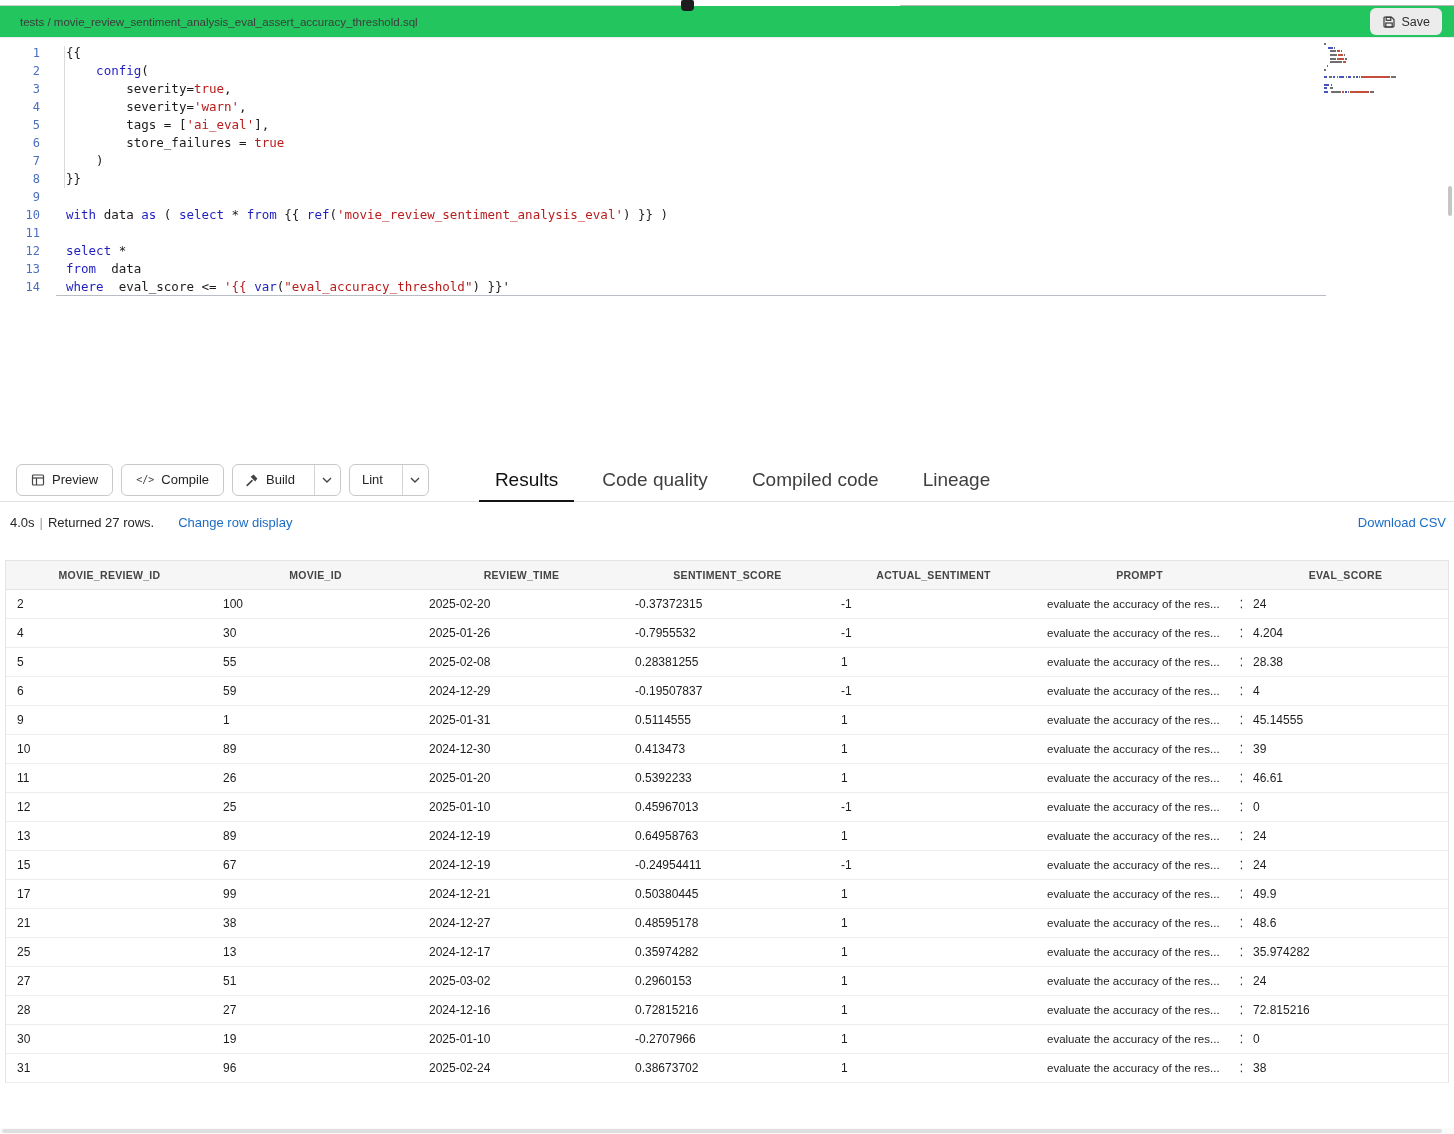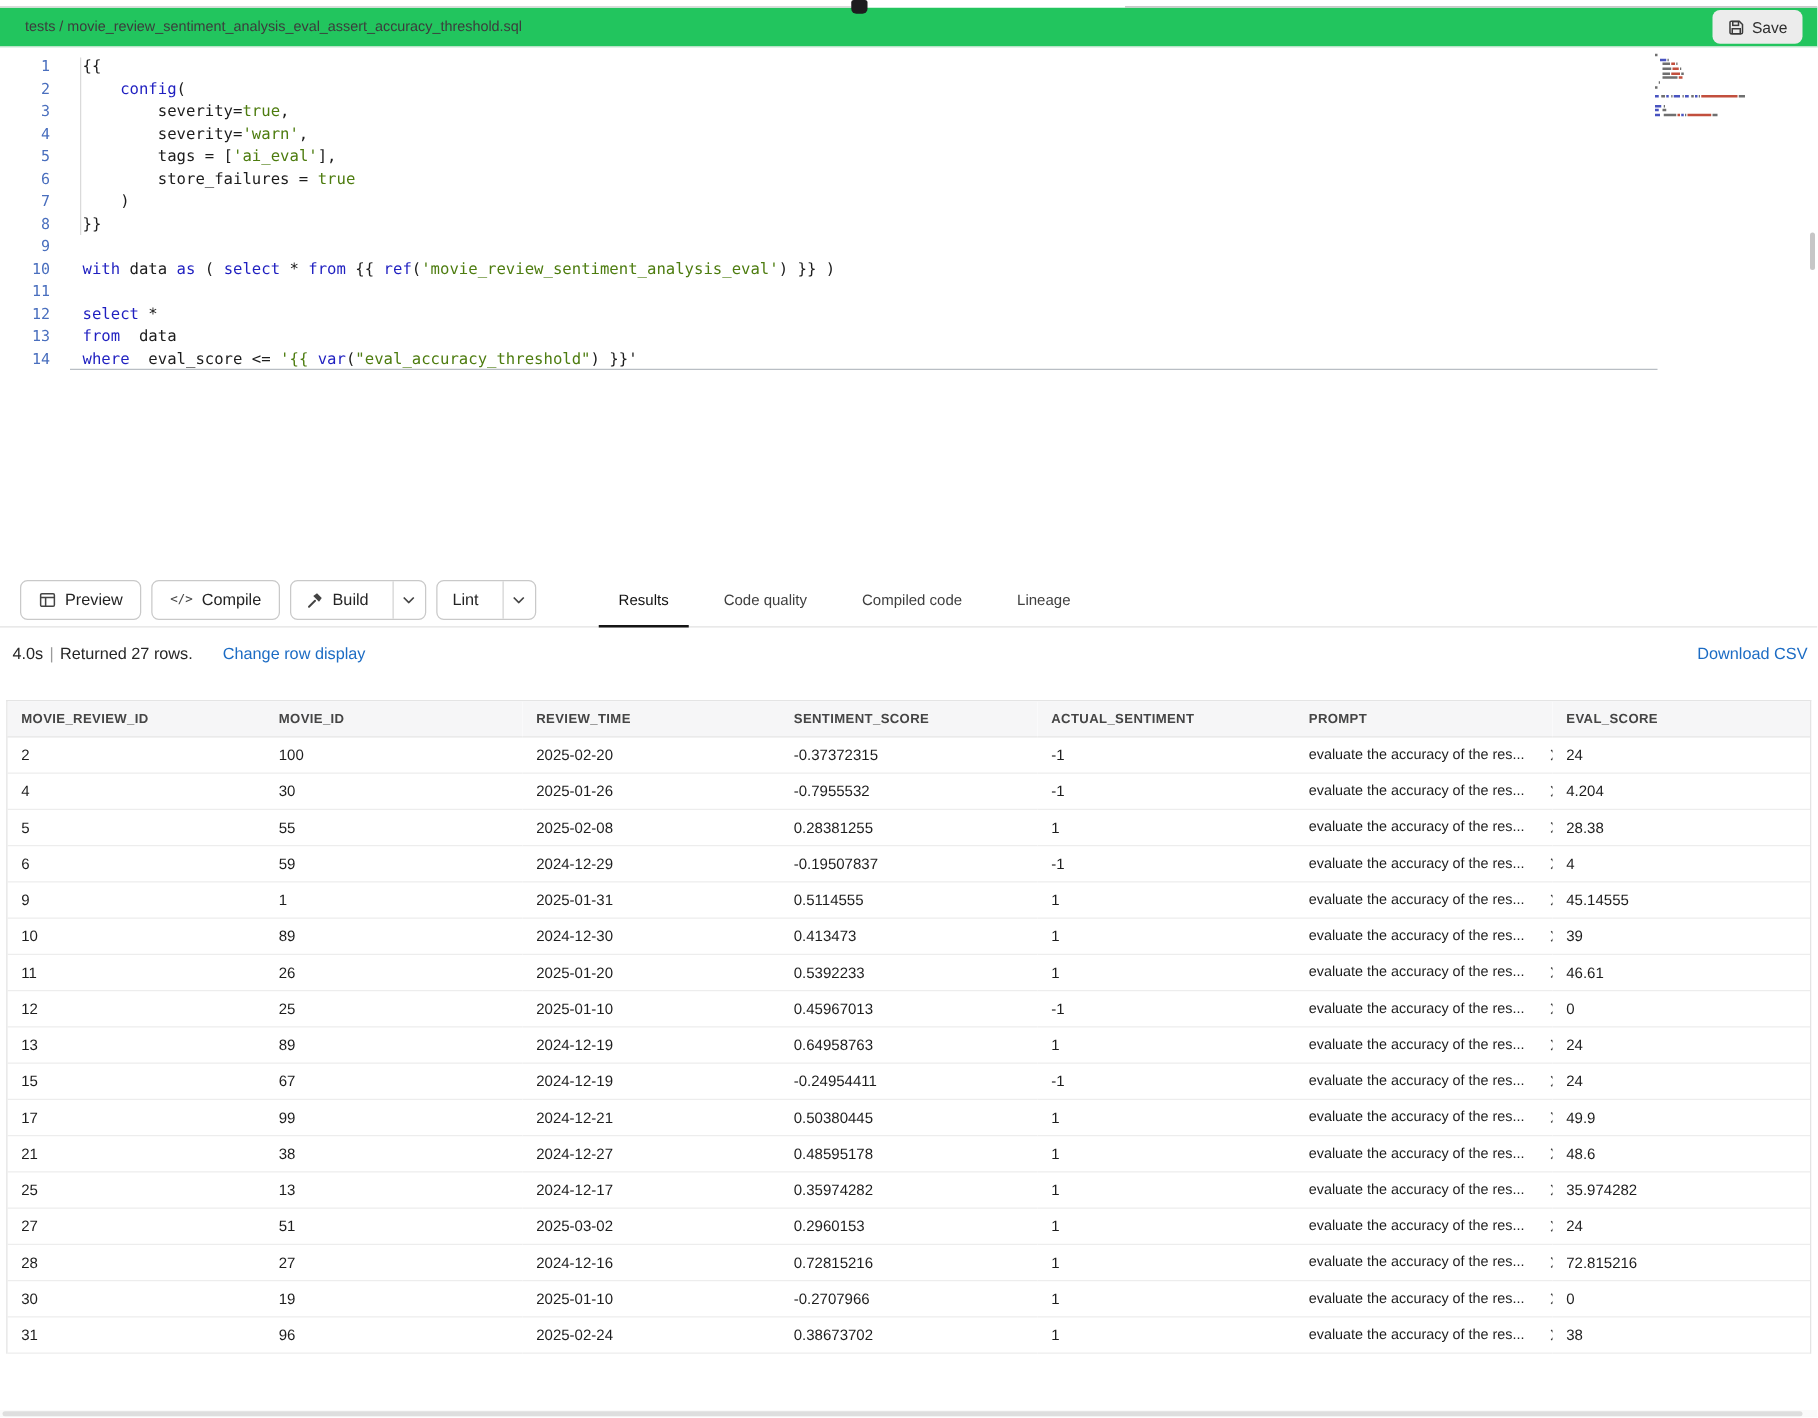--- a/index.html
+++ b/index.html
@@ -19,21 +19,21 @@
   .save-btn { display: flex; align-items: center; gap: 6px; background: #ececec; border: none; border-radius: 6px; height: 27px; padding: 0 12px; font-size: 12.5px; color: #2f2f2f; font-family: inherit; cursor: pointer; }
 
   
   .editor { position: relative; height: 420px; background: #fff; overflow: hidden; }
   .code-lines { padding-top: 6px; font-family: "DejaVu Sans Mono", monospace; font-size: 12.5px; }
   .code-line { display: flex; height: 18px; line-height: 18px; }
   .ln { flex: 0 0 40px; width: 40px; text-align: right; color: #4a6fbe; font-size: 12px; }
   .lc { white-space: pre; margin-left: 26px; }
   .tok-plain { color: #1c1c1c; }
   .tok-keyword { color: #1f1fc0; }
-  .tok-string { color: #4d7c0f; }
+  .tok-string { color: #b91c1c; }
   .indent-guide { position: absolute; left: 64px; top: 8px; height: 142px; width: 1px; background: #dadada; }
   .active-line-rule { position: absolute; left: 56px; top: 257px; width: 1270px; height: 1px; background: #b9bec4; }
 
   .minimap { position: absolute; top: 5px; right: 18px; width: 112px; }
   .mm-row { display: flex; height: 2px; margin-bottom: 1.7px; }
   .mm-seg { height: 2px; display: block; margin-right: 1px; }
   .mm-seg.tok-plain { background: #6f6f6f; }
   .mm-seg.tok-keyword { background: #4853c0; }
   .mm-seg.tok-string { background: #c24f3d; }
 
@@ -42,35 +42,35 @@
 
   
   .toolbar { height: 44px; display: flex; align-items: stretch; border-bottom: 1px solid #e2e2e2; padding-left: 16px; }
   .btn-group { display: flex; align-items: center; gap: 8px; }
   .tbtn { display: flex; align-items: center; gap: 7px; height: 32px; padding: 0 14px; border: 1px solid #c9c9c9; border-radius: 6px; background: #fff; font-size: 13px; color: #242424; font-family: inherit; cursor: pointer; }
   .tbtn.split { padding: 0; }
   .tbtn .main { display: flex; align-items: center; gap: 7px; padding: 0 12px; height: 100%; }
   .tbtn .chev { display: flex; align-items: center; justify-content: center; width: 26px; height: 100%; border-left: 1px solid #d4d4d4; }
   .code-glyph { font-family: "DejaVu Sans Mono", monospace; font-size: 10px; color: #444; }
   .tabs { display: flex; margin-left: 44px; }
-  .tab { display: flex; align-items: center; padding: 0 22px; font-size: 12px; color: #3f3f3f; cursor: pointer; position: relative; }
+  .tab { display: flex; align-items: center; padding: 0 22px; font-size: 19px; color: #3f3f3f; cursor: pointer; position: relative; }
   .tab.active { color: #111; }
   .tab.active::after { content: ""; position: absolute; left: 6px; right: 6px; bottom: -1px; height: 2px; background: #151515; }
 
   
   .status-row { height: 40px; display: flex; align-items: center; padding: 0 8px 0 10px; font-size: 13px; color: #262626; }
   .sep { color: #9a9a9a; margin: 0 5px; }
   .link { color: #1c6cc4; cursor: pointer; }
   .change-link { margin-left: 24px; }
   .spacer { flex: 1; }
 
   
   .table-wrap { margin: 18px 5px 0 5px; border: 1px solid #e4e4e4; border-bottom: none; }
   table { width: 100%; border-collapse: collapse; table-layout: fixed; }
-  th { height: 28px; background: #f6f6f7; font-size: 10.5px; font-weight: 700; color: #454545; text-align: left; padding: 0 10px 0 11px; letter-spacing: 0.3px; border-bottom: 1px solid #e4e4e4; white-space: nowrap; overflow: hidden; }
+  th { height: 28px; background: #f6f6f7; font-size: 10.5px; font-weight: 700; color: #454545; text-align: center; padding: 0 10px 0 11px; letter-spacing: 0.3px; border-bottom: 1px solid #e4e4e4; white-space: nowrap; overflow: hidden; }
   td { height: 29px; font-size: 12px; color: #1d1d1d; padding: 0 10px 0 11px; border-bottom: 1px solid #ededed; white-space: nowrap; overflow: hidden; text-overflow: ellipsis; }
   .prompt-cell-inner { display: flex; align-items: center; gap: 20px; }
   .prompt-text { font-size: 11.5px; }
   .prompt-chevron { display: flex; align-items: center; }
 
   .bottom-scrollbar { position: absolute; left: 0; right: 0; bottom: 0; height: 6px; background: #fafafa; }
   .h-thumb { position: absolute; left: 2px; top: 1px; height: 4px; width: 1440px; background: #dedede; border-radius: 2px; }
 </style>
 </head>
 <body>

